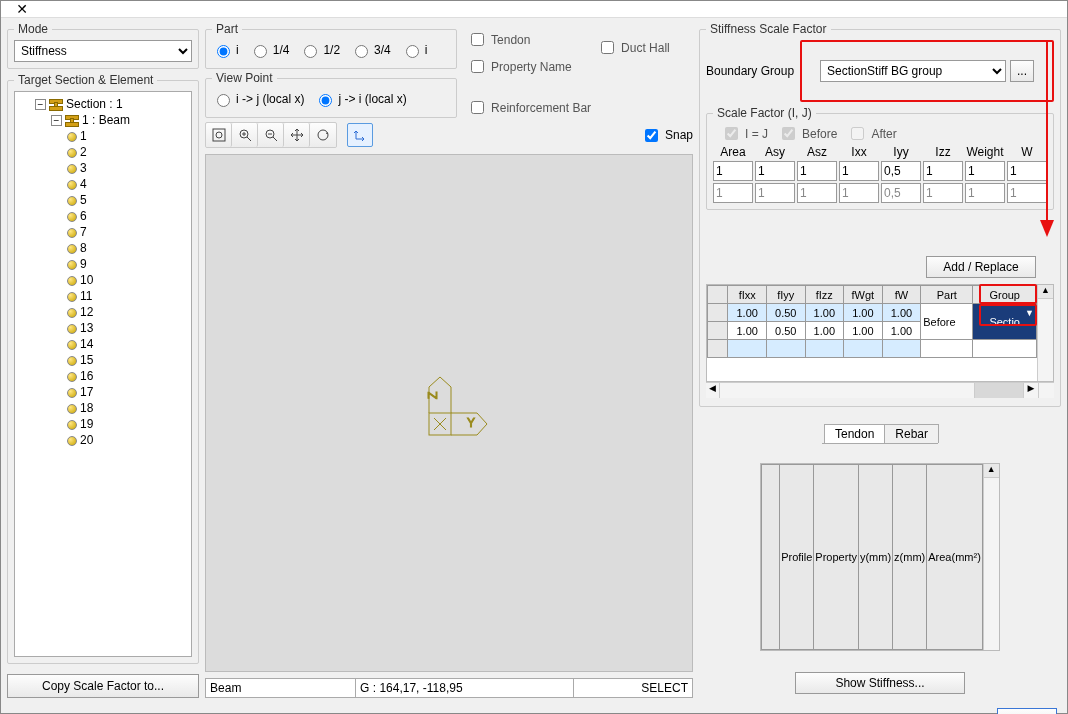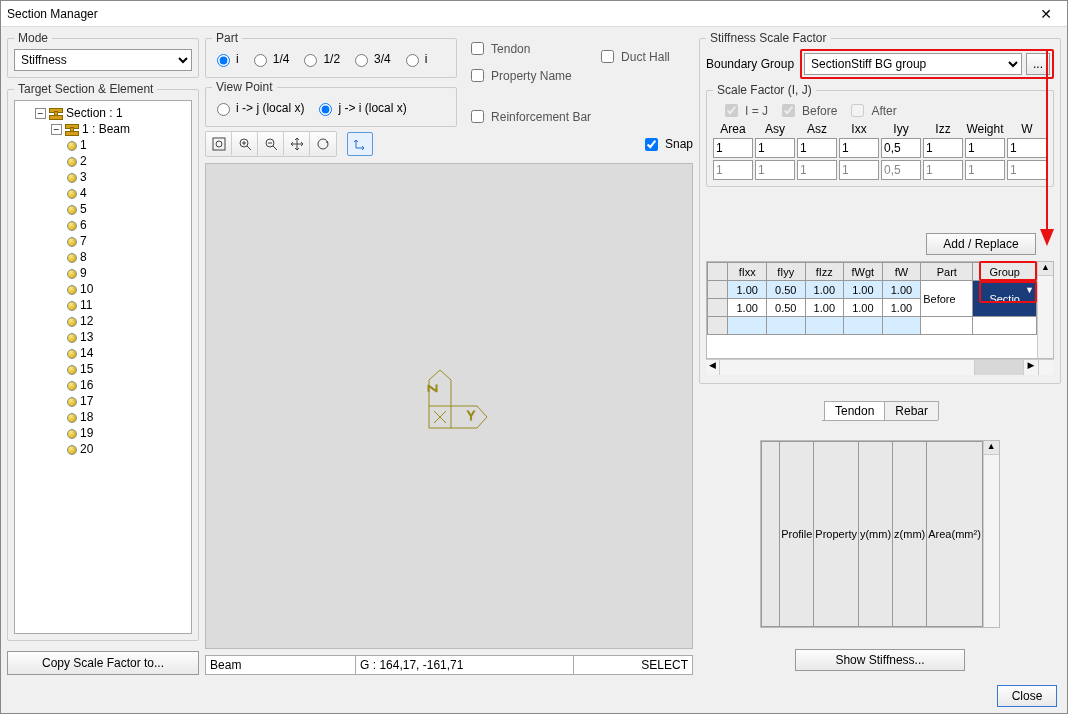--- a/index.html
+++ b/index.html
@@ -73,21 +73,20 @@
   .footer{ padding:6px 10px; display:flex; justify-content:flex-end;}
   .arrow-svg{ position:absolute; pointer-events:none;}
   .chevron{font-size:9px;}
   .mid-top-row{display:flex;}
 </style>
 </head>
 <body>
 
 <div class="window">
   <div class="titlebar">
-    <span class="title">Section Manager</span>
     <span class="close-x">✕</span>
   </div>
 
   <div class="body">
 
     <div class="left-col">
       <fieldset>
         <legend>Mode</legend>
         <select style="width:100%">
           <option>Stiffness</option>
@@ -253,32 +252,32 @@
             <path d="M20 40 L20 14 L31 4 L42 14 L42 40"></path>
             <text x="28" y="26" font-size="10" fill="#9a8b1e" transform="rotate(-90 28 26)">Z</text>
             <path d="M42 40 L68 40 L78 51 L68 62 L42 62"></path>
             <text x="58" y="54" font-size="10" fill="#9a8b1e">Y</text>
           </g>
         </svg>
       </div>
 
       <div class="statusbar">
         <div style="width:150px">Beam</div>
-        <div style="flex:1">G : 164,17, -161,71</div>
+        <div style="flex:1">G : 164,17, -118,95</div>
         <div style="width:120px; justify-content:flex-end;">SELECT</div>
       </div>
     </div>
 
     <div class="right-col">
       <fieldset style="position:relative; padding-bottom:8px;">
         <legend>Stiffness Scale Factor</legend>
 
         <div class="sf-row">
           <span>Boundary Group</span>
-          <div class="hl-red" style="display:flex; gap:4px; padding:2px; flex:1;">
+          <div class="hl-red" style="display:flex; gap:4px; padding:18px; flex:1;">
             <select style="flex:1"><option>SectionStiff BG group</option></select>
             <button style="width:24px">...</button>
           </div>
         </div>
 
         <fieldset class="sf-inner">
           <legend>Scale Factor (I, J)</legend>
           <div class="sf-head">
             <label class="chk-opt">
                 <input type="checkbox" checked="" disabled="" style="">

